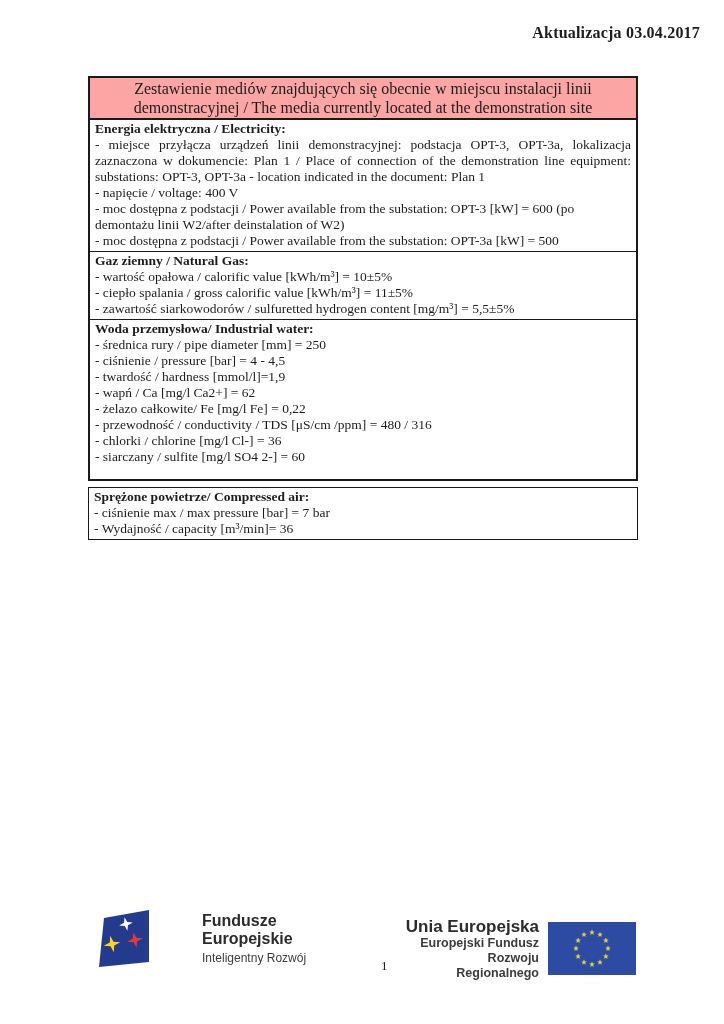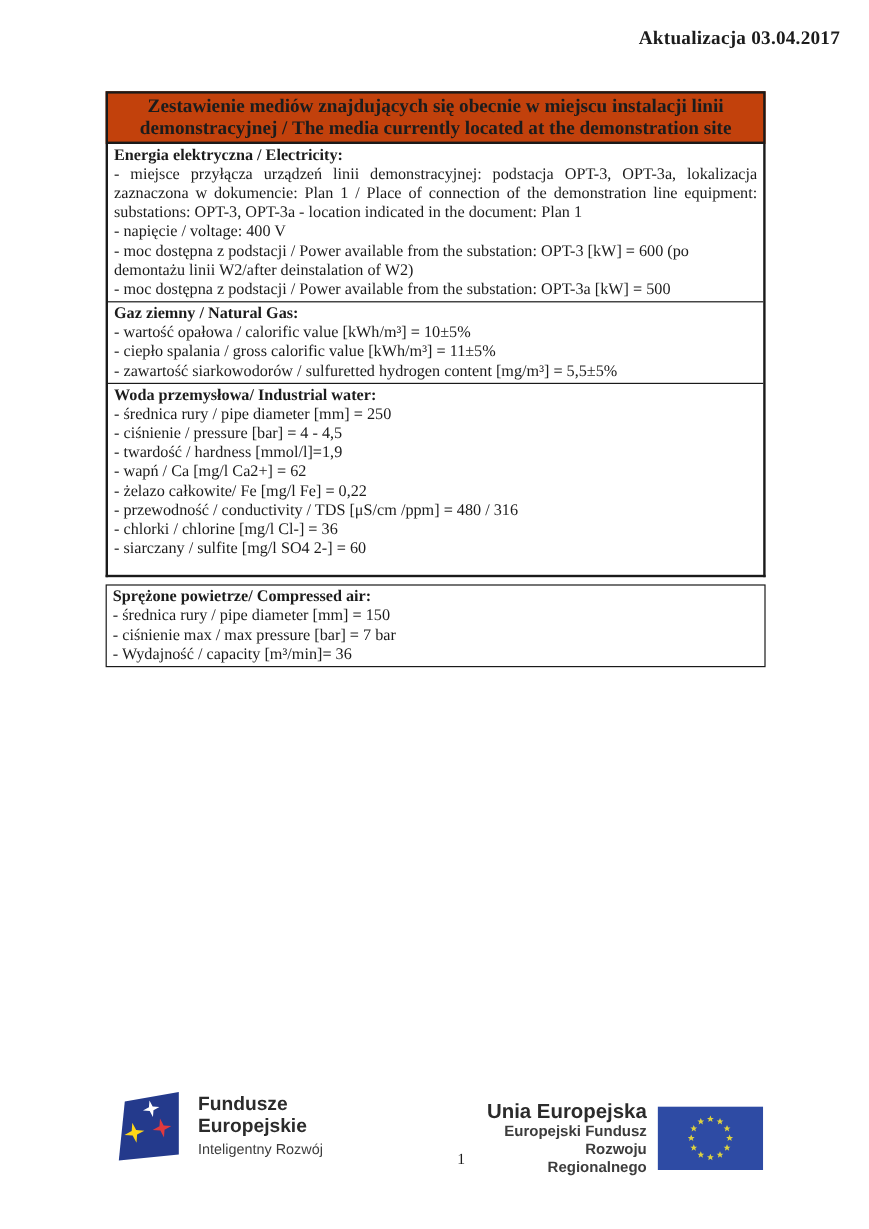--- a/index.html
+++ b/index.html
@@ -7,42 +7,43 @@
     width:724px;height:1024px;background:#ffffff;position:relative;
     font-family:"Liberation Serif", serif;color:#1c1c1c;
     -webkit-font-smoothing:antialiased;
   }
   .update-date{
     position:absolute;top:24px;right:24px;
     font-size:16px;font-weight:bold;letter-spacing:.2px;
   }
   .doc{position:absolute;left:88px;top:76px;width:550px;}
   .title-box{
-    border:2px solid #1a1a1a;background:#c2410c;
-    text-align:center;font-weight:bold;font-size:16px;line-height:19px;
+    border:2px solid #1a1a1a;background:#fca5a5;
+    text-align:center;font-weight:normal;font-size:16px;line-height:19px;
     padding:1px 6px;box-sizing:border-box;
   }
   .main-box{
     border:2px solid #1a1a1a;border-top:none;box-sizing:border-box;
   }
   .section{
     padding:1px 5px 2px 5px;font-size:13.5px;line-height:16px;
   }
   .section + .section{border-top:1.5px solid #1a1a1a;}
   .section-water{padding-bottom:14px;}
   .sec-heading{font-weight:bold;}
   .spec-line{white-space:normal;}
   .just{text-align:justify;}
   .air-box{
     border:1.5px solid #1a1a1a;margin-top:6px;box-sizing:border-box;
   }
   
   .footer-left{
     position:absolute;left:95px;top:906px;display:flex;align-items:flex-start;
     font-family:"Liberation Sans", sans-serif;
+    gap:37px;
   }
   .fe-text{margin-left:10px;margin-top:6px;}
   .fe-title{font-size:16px;line-height:18px;font-weight:bold;color:#2b2b2b;}
   .fe-sub{font-size:12px;line-height:15px;color:#3c3c3c;margin-top:3px;}
   .footer-right{
     position:absolute;left:403px;top:915px;display:flex;align-items:center;
     font-family:"Liberation Sans", sans-serif;
   }
   .eu-text{width:136px;text-align:right;margin-top:2px;}
   .eu-title{font-size:17px;line-height:19px;font-weight:bold;color:#2b2b2b;}
@@ -87,21 +88,20 @@
       <div class="spec-line">- przewodność / conductivity / TDS [μS/cm /ppm] = 480 / 316</div>
       <div class="spec-line">- chlorki / chlorine [mg/l Cl-]  = 36</div>
       <div class="spec-line">- siarczany / sulfite [mg/l SO4 2-] = 60</div>
     </div>
 
   </div>
 
   <div class="air-box">
     <div class="section">
       <div class="sec-heading">Sprężone powietrze/ Compressed air:</div>
-      <div class="spec-line">- średnica rury / pipe diameter [mm] = 150</div>
       <div class="spec-line">- ciśnienie max / max pressure [bar] = 7 bar</div>
       <div class="spec-line">- Wydajność / capacity [m³/min]= 36</div>
     </div>
   </div>
 </div>
 
 <div class="footer-left">
   <svg width="60" height="66" viewBox="0 0 60 66" aria-hidden="true">
     <polygon points="9,12 54,4 54,56 4,61" fill="#243a8c"></polygon>
     <g transform="translate(31,18) rotate(-12)" fill="#ffffff">

